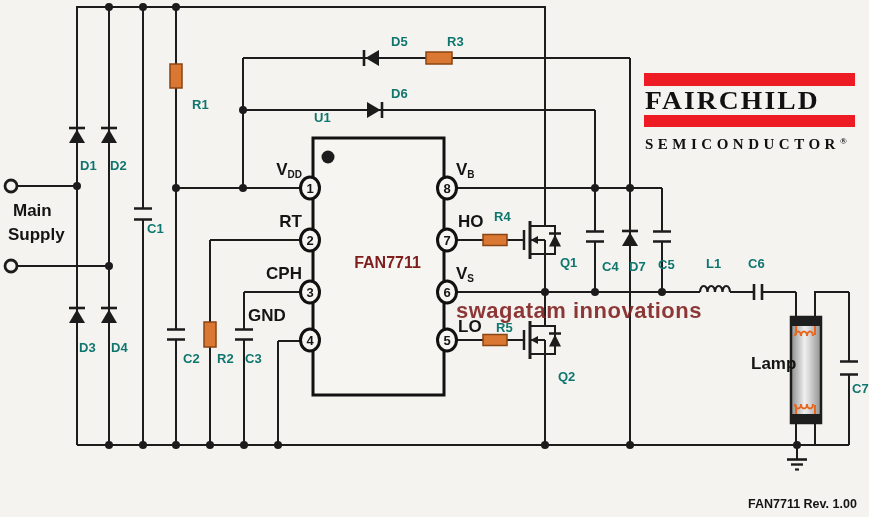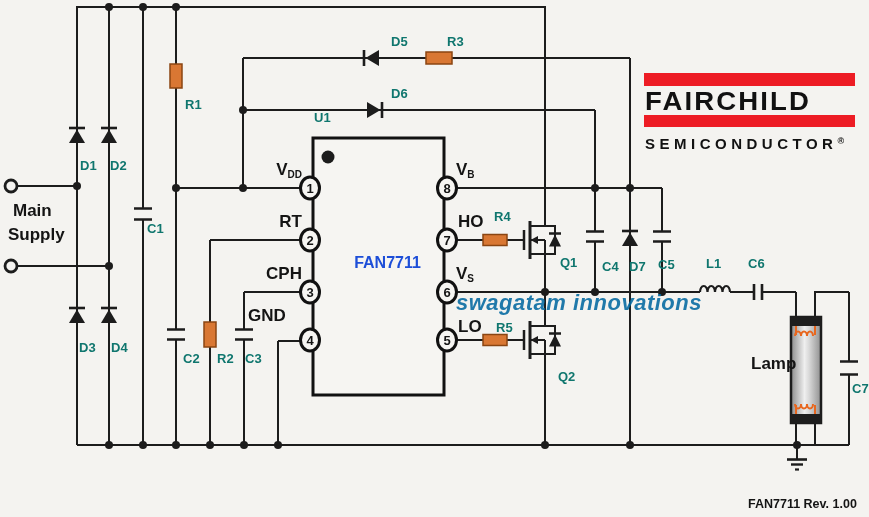--- a/index.html
+++ b/index.html
@@ -13,24 +13,24 @@
   .sym{stroke:#1c1c1c;fill:none;}
   .fillb{fill:#1c1c1c;stroke:none;}
   .dot{fill:#1c1c1c;}
   .res{fill:#d97733;stroke:#8a4512;stroke-width:1.5;}
   .lbl{position:absolute;color:#0f766e;font-weight:bold;font-size:13px;white-space:nowrap;}
   .blk{position:absolute;color:#141414;font-weight:bold;white-space:nowrap;}
   .pname{position:absolute;color:#141414;font-weight:bold;font-size:17px;}
   .pname .sub{font-size:10px;font-weight:bold;vertical-align:-3px;}
   .pnum{position:absolute;width:20px;text-align:center;color:#141414;font-weight:bold;font-size:13px;}
   .icpart{position:absolute;left:315px;top:254px;width:145px;text-align:center;
-    color:#1d4ed8;font-weight:bold;font-size:16px;}
-  .watermark{position:absolute;left:456px;top:290px;color:#0369a1;opacity:.88;
-    font-size:22px;font-weight:bold;letter-spacing:.5px;white-space:nowrap;font-style:italic;}
-  .logo{position:absolute;left:644px;top:73px;width:211px;}
+    color:#7f1d1d;font-weight:bold;font-size:16px;}
+  .watermark{position:absolute;left:456px;top:298px;color:#7f1d1d;opacity:.88;
+    font-size:22px;font-weight:bold;letter-spacing:.5px;white-space:nowrap;}
+  .logo{position:absolute;left:644px;top:73px;width:211px;font-family:Liberation Serif, serif;}
   .logo-bar{height:13px;background:#ed1c24;}
   .logo-brand{color:#111;font-weight:bold;font-size:26px;line-height:26px;
     letter-spacing:2px;transform:scaleX(1.06);transform-origin:left center;white-space:nowrap;margin:2px 0 1px 1px;}
   .logo-bar2{height:12px;}
   .logo-division{color:#111;font-weight:bold;font-size:15px;line-height:15px;
     letter-spacing:4.5px;white-space:nowrap;margin:7px 0 0 1px;}
   .logo-division .reg{font-size:9px;vertical-align:5px;letter-spacing:0;}
   .footer{left:748px;top:479px;font-size:12.5px;margin-top:18px;}
 </style>
 </head>
@@ -211,21 +211,21 @@
     <circle class="dot" cx="545" cy="445" r="4"></circle>
         <circle class="dot" cx="630" cy="445" r="4"></circle>
         <circle class="dot" cx="797" cy="445" r="4"></circle>
   </g>
 </svg>
 
 <div class="blk" style="left:13px;top:201px;font-size:17px">Main</div>
 <div class="blk" style="left:8px;top:225px;font-size:17px">Supply</div>
 
 <div class="lbl" style="left:314px;top:110px">U1</div>
-<div class="lbl" style="left:185px;top:97px">R1</div>
+<div class="lbl" style="left:192px;top:97px">R1</div>
 <div class="lbl" style="left:217px;top:351px">R2</div>
 <div class="lbl" style="left:447px;top:34px">R3</div>
 <div class="lbl" style="left:494px;top:209px">R4</div>
 <div class="lbl" style="left:496px;top:320px">R5</div>
 <div class="lbl" style="left:147px;top:221px">C1</div>
 <div class="lbl" style="left:183px;top:351px">C2</div>
 <div class="lbl" style="left:245px;top:351px">C3</div>
 <div class="lbl" style="left:602px;top:259px">C4</div>
 <div class="lbl" style="left:658px;top:257px">C5</div>
 <div class="lbl" style="left:748px;top:256px">C6</div>

